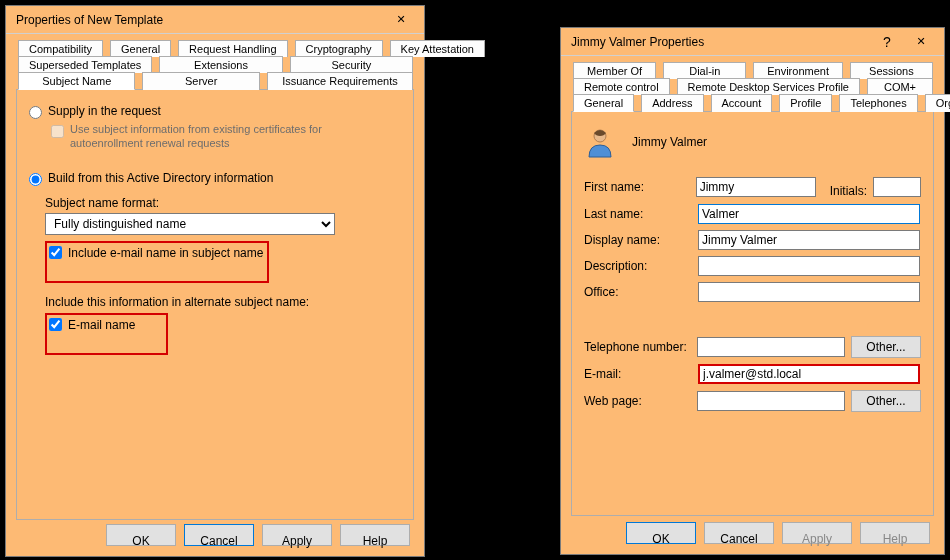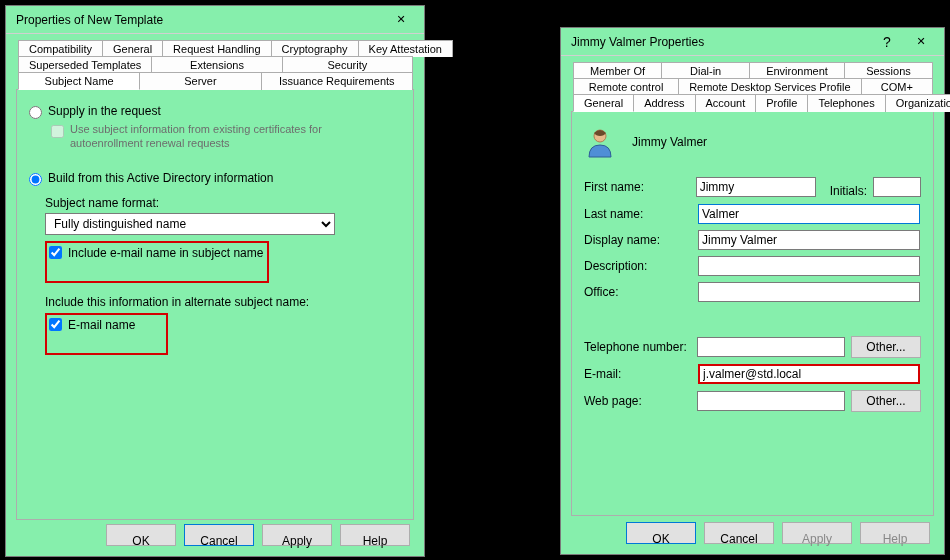--- a/index.html
+++ b/index.html
@@ -8,21 +8,21 @@
     width: 950px;
     height: 560px;
     background: #000;
     font-family: "Segoe UI", Tahoma, sans-serif;
     font-size: 12px;
     color: #000;
     position: relative;
   }
   .dlg {
     position: absolute;
-    background: #86efac;
+    background: #fdba74;
     border: 1px solid #7a7a7a;
   }
   .titlebar {
     height: 28px;
     display: flex;
     align-items: center;
     justify-content: space-between;
     padding: 0 6px 0 10px;
     border-bottom: 1px solid #d0d0d0;
   }
@@ -37,21 +37,21 @@
   .body {
     padding: 6px 10px 8px 10px;
   }
   
   .tabs {
     border-bottom: 1px solid #adadad;
     padding: 0 2px;
   }
   .tabrow {
     display: flex;
-    gap: 0;
+    gap: 8px;
     margin-bottom: -1px;
     flex-wrap: nowrap;
   }
   .tab {
     border: 1px solid #adadad;
     border-bottom: none;
     padding: 2px 10px;
     font-size: 11px;
     background: #fdfdfd;
     margin-right: -1px;

